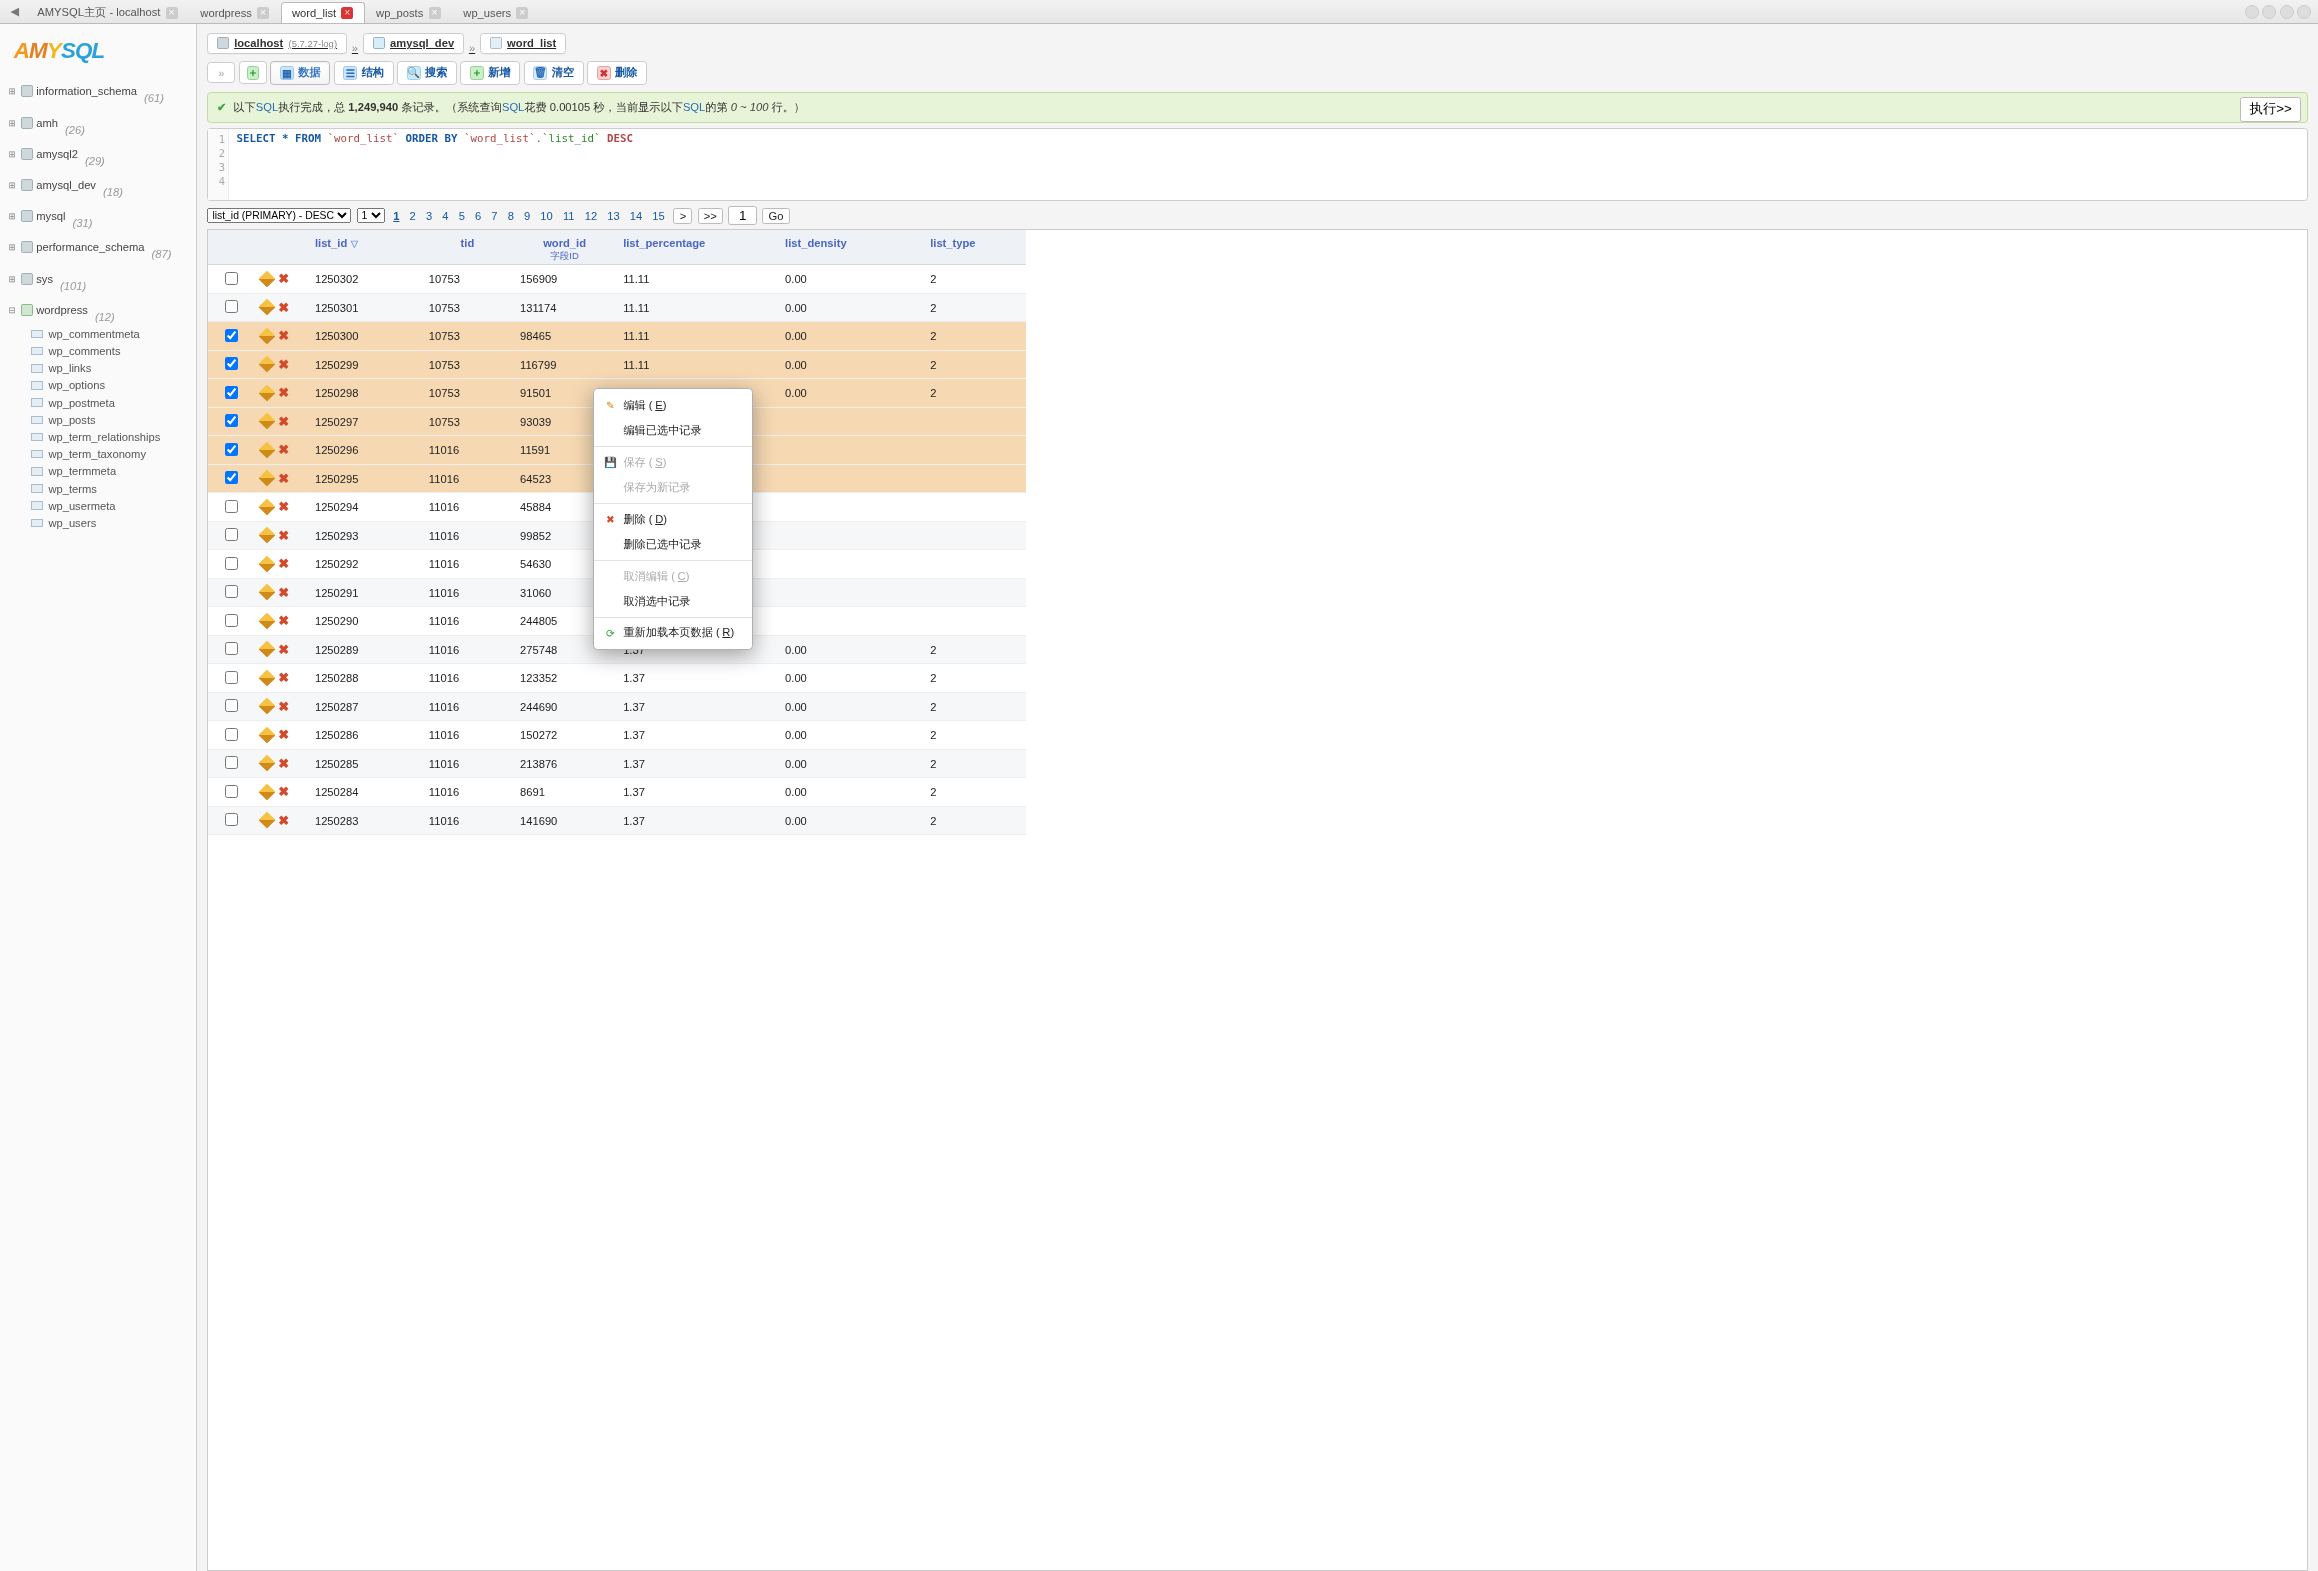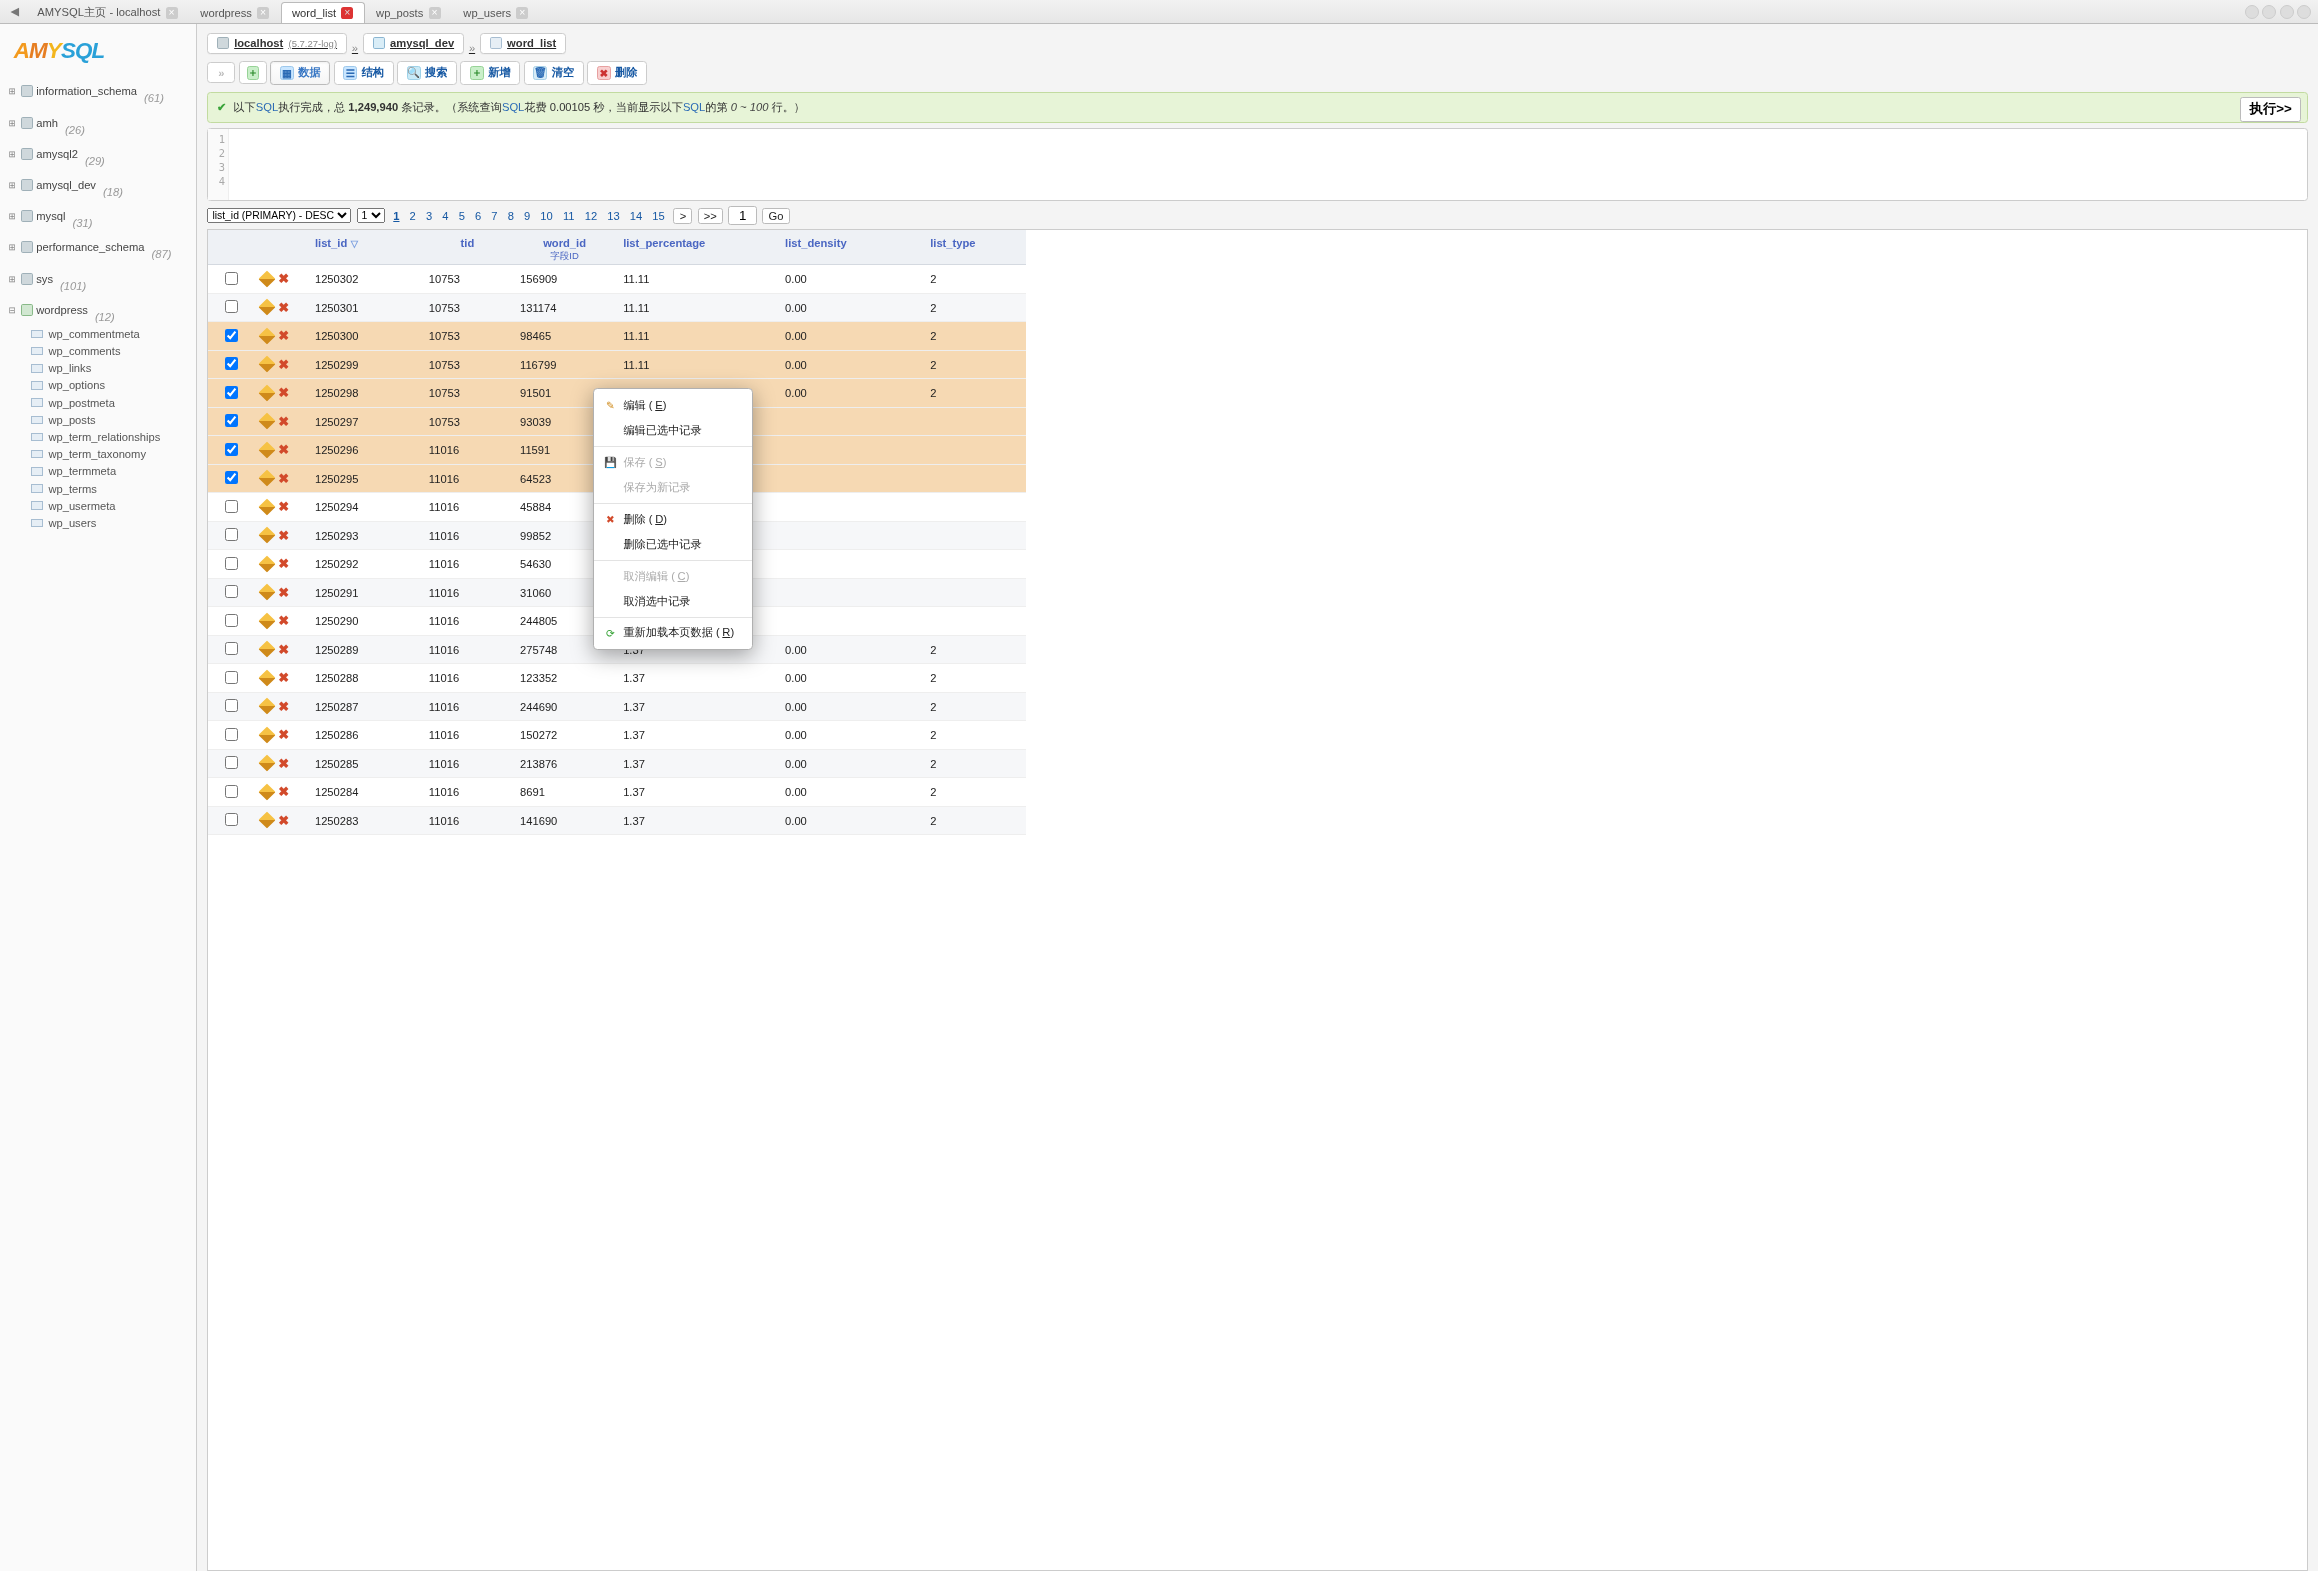--- a/index.html
+++ b/index.html
@@ -51,21 +51,21 @@
 .ic.green{background:#c9efc9;color:#2a8a2a;border:0.9px solid #97d397;}
 .ic.trash{background:#d7ecf7;color:#2a6ab5;border:0.9px solid #a7cfe7;}
 .ic.red{background:#f8d0d0;color:#c33;border:0.9px solid #e7a0a0;}
 .tb-small { width:28px; justify-content:center; color:#bbb;}
 
 .panel { margin:0 10.4px; }
 .msgbar { background:#e7f4d7; border:0.9px solid #c2dba0; border-radius:3.5px; padding:7px 8.6px; display:flex; align-items:center; gap:7px; color:#333; position:relative;}
 .msgbar .check{ color:#39a339; font-weight:700;}
 .msgbar .sql-word{ color:#2a6ab5;text-align:right;}
 .msgbar .em{ color:#444; font-style:italic;}
-.run-btn { position:absolute; right:5.2px; top:4.3px; background:#fff; border:0.9px solid #bbb; border-radius:2.6px; padding:2.6px 8.6px; cursor:pointer;font-weight:bold;}
+.run-btn { position:absolute; right:5.2px; top:4.3px; background:#fff; border:0.9px solid #bbb; border-radius:2.6px; padding:2.6px 8.6px; cursor:pointer;}
 
 .sqlbox { background:#fff; border:0.9px solid #ccc; border-radius:3.5px; margin-top:5.2px; display:flex;}
 .gutter { width:21px; background:#fafafa; border-right:0.9px solid #eee; color:#aaa; text-align:right; padding:3.5px 3.5px 12px; font-family:ui-monospace,Menlo,monospace; font-size:10.4px; line-height:14px;}
 .sqlcode { padding:3.5px 7px 12px; font-family:ui-monospace,Menlo,monospace; font-size:10.8px;}
 .sqlcode .kw{color:#1658a3; font-weight:700;} .sqlcode .tbl{color:#b34747;} .sqlcode .col{color:#2a8a2a;} .sqlcode .ord{color:#1658a3; font-weight:700;} .sqlcode .desc{color:#b34747; font-weight:700;}
 
 .pager-row{ display:flex; align-items:center; gap:5.2px; margin:5.2px 10.4px 3.5px;}
 .pager-row select{ font-size:10.4px;}
 .pager-row .pg{ color:#1658a3; cursor:pointer; padding:0 3.5px;}
 .pager-row .pg.cur{ font-weight:700; text-decoration:underline;}
@@ -305,20 +305,23 @@
         <button class="run-btn">执行&gt;&gt;</button>
       </div>
 
       <div class="sqlbox">
         <div class="gutter" id="sql-gutter">
             <div>1</div>
             <div>2</div>
             <div>3</div>
             <div>4</div>
           </div>
+        <div class="sqlcode">
+          <span class="kw">SELECT * FROM</span> <span class="tbl">`word_list`</span> <span class="ord">ORDER BY</span> <span class="tbl">`word_list`.</span><span class="col">`list_id`</span> <span class="desc">DESC</span>
+        </div>
       </div>
     </div>
 
     <div class="pager-row">
       <select><option>list_id (PRIMARY) - DESC</option></select>
       <select><option>1</option></select>
       <span id="page-links"><span class="pg cur">1</span>  <span class="pg">2</span>  <span class="pg">3</span>  <span class="pg">4</span>  <span class="pg">5</span>  <span class="pg">6</span>  <span class="pg">7</span>  <span class="pg">8</span>  <span class="pg">9</span>  <span class="pg">10</span>  <span class="pg">11</span>  <span class="pg">12</span>  <span class="pg">13</span>  <span class="pg">14</span>  <span class="pg">15</span>  </span>
       <span class="btn">&gt;</span>
       <span class="btn">&gt;&gt;</span>
       <input type="text" value="1" style="">

